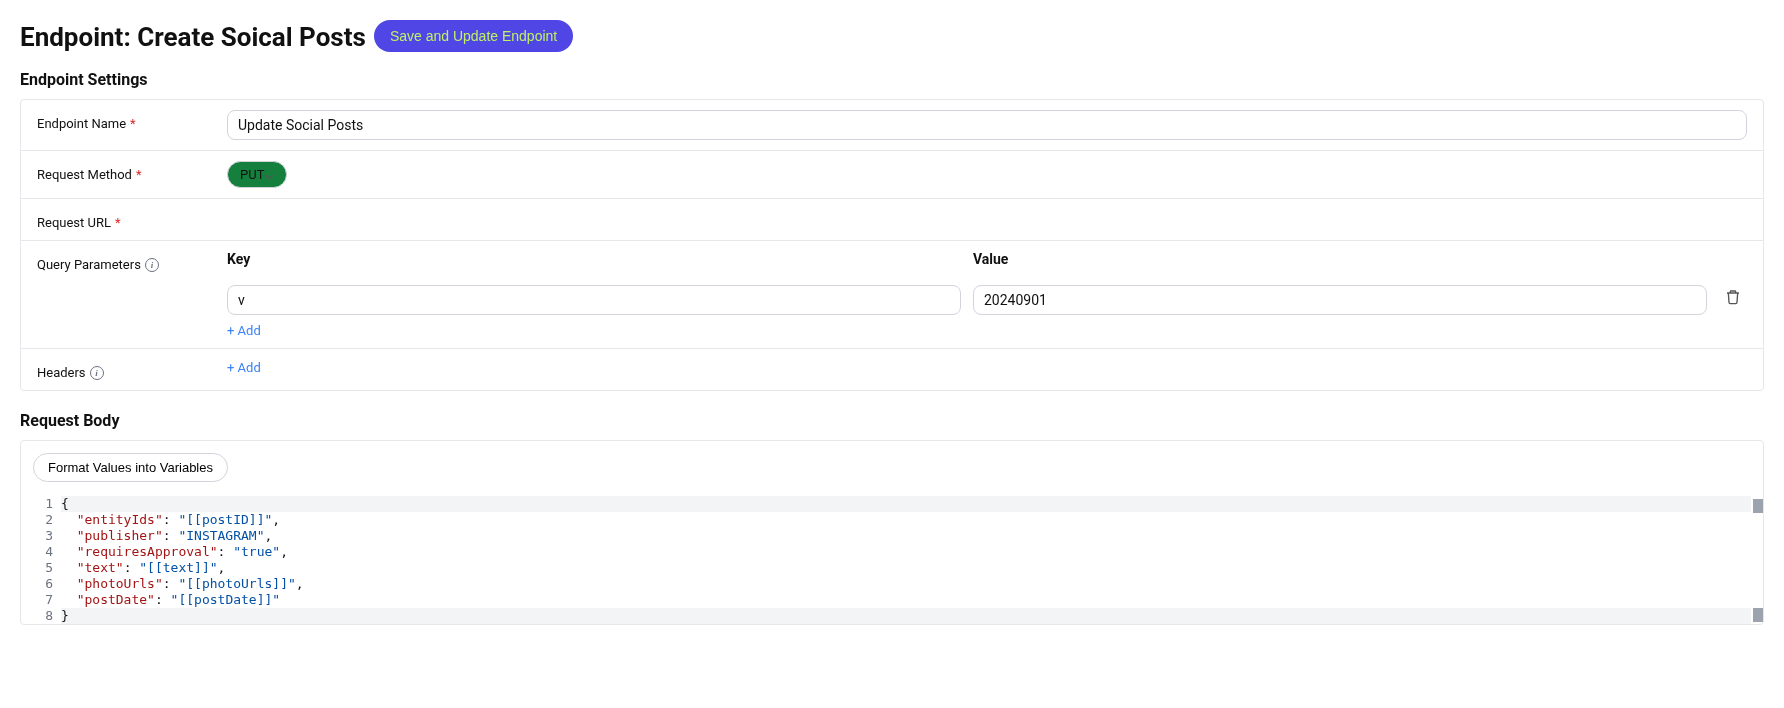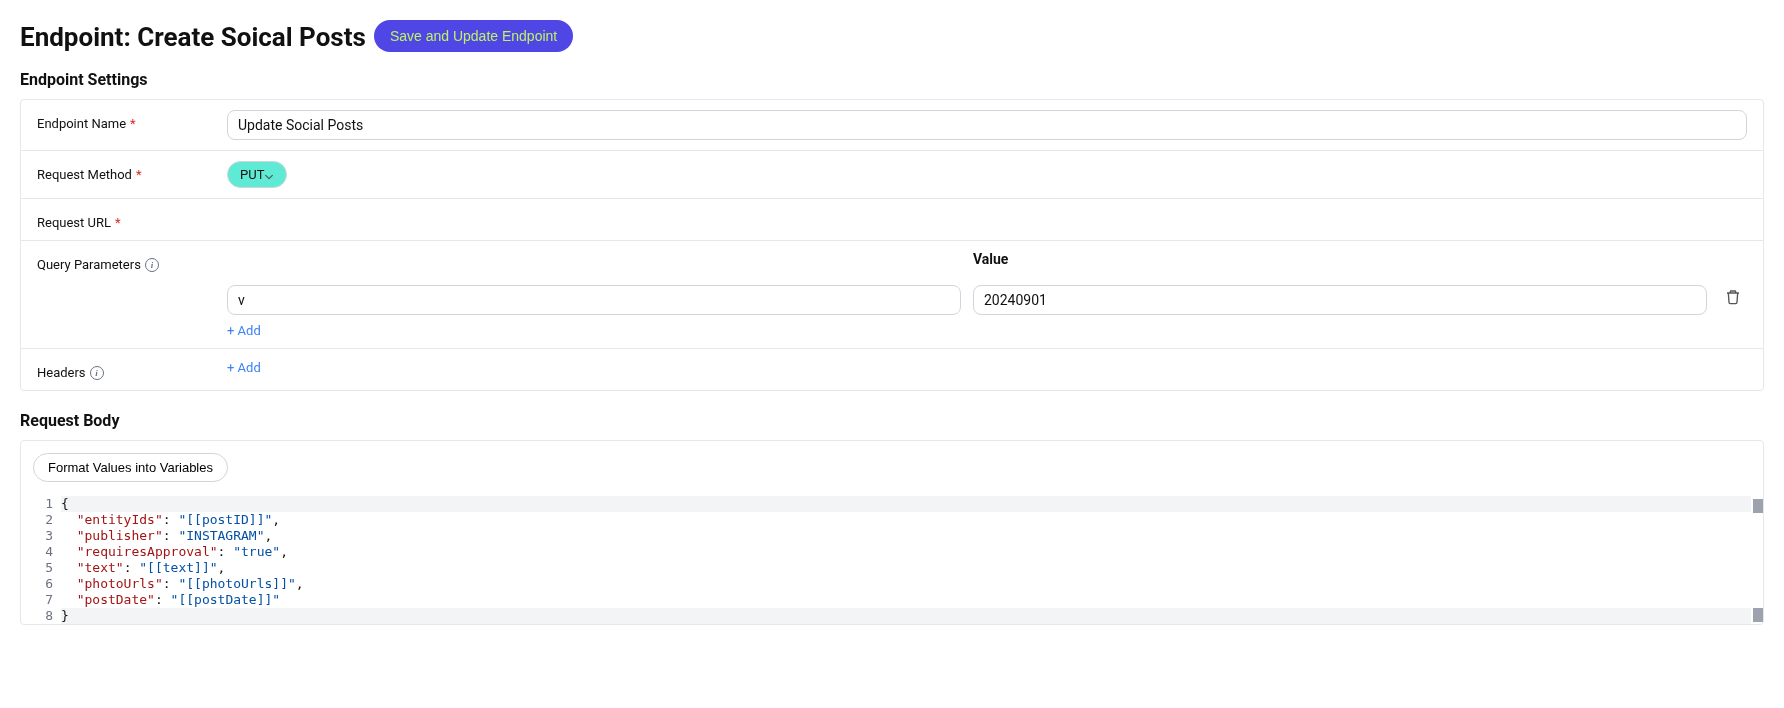--- a/index.html
+++ b/index.html
@@ -74,21 +74,21 @@
     border-radius: 8px;
     padding: 6px 10px;
     font-size: 14px;
     font-family: inherit;
     color: #111;
   }
   .method-select {
     display: inline-flex;
     align-items: flex-end;
     border: 1px solid #d1d5db;
-    background: #5eead4;
+    background: #15803d;
     border-radius: 14px;
     padding: 5px 12px;
     font-size: 13px;
     cursor: pointer;
   }
   .chevron-down {
     width: 10px;
     height: 10px;
     display: inline-block;
   }
@@ -228,20 +228,21 @@
     </div>
   </div>
 
   <div class="form-row">
     <div class="form-label">
       <span>Query Parameters</span>
       <span class="info-icon">i</span>
     </div>
     <div class="form-content">
       <div class="kv-grid">
+        <div class="kv-header kv-row-key">Key</div>
         <div class="kv-header kv-row-val">Value</div>
         <div></div>
 
         <div class="kv-row-key">
           <input type="text" class="text-input" value="v" style="">
         </div>
         <div class="kv-row-val">
           <input type="text" class="text-input" value="20240901" style="">
         </div>
         <div class="kv-row-del">

